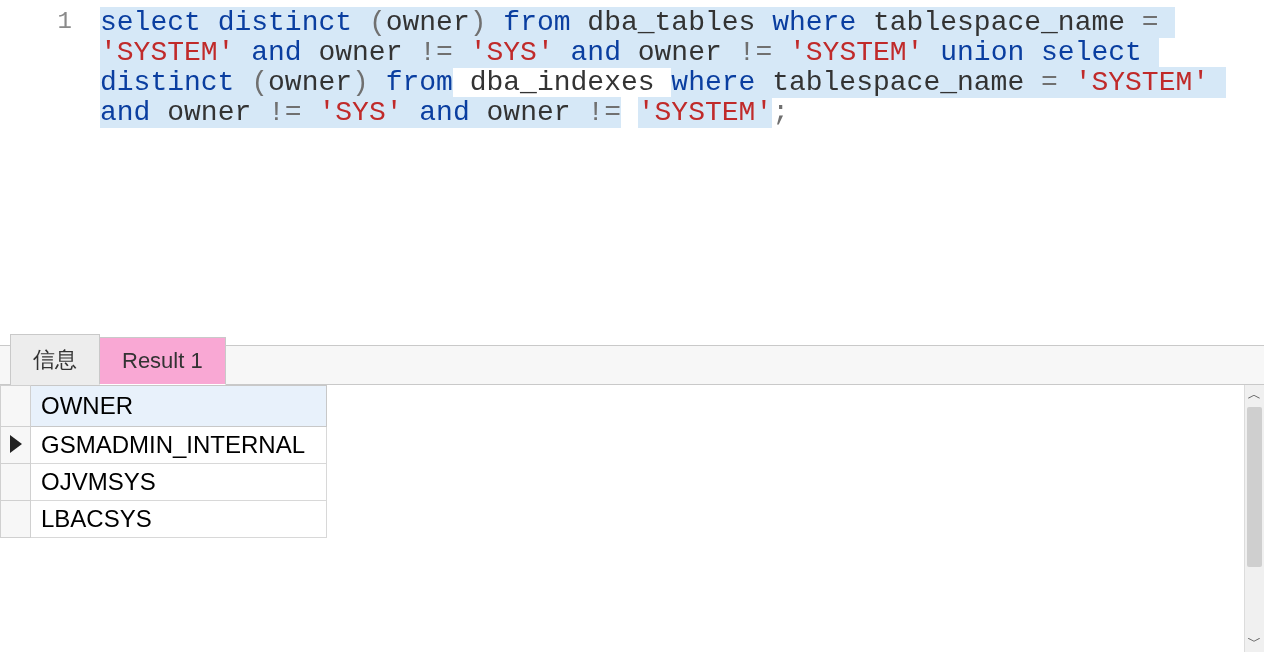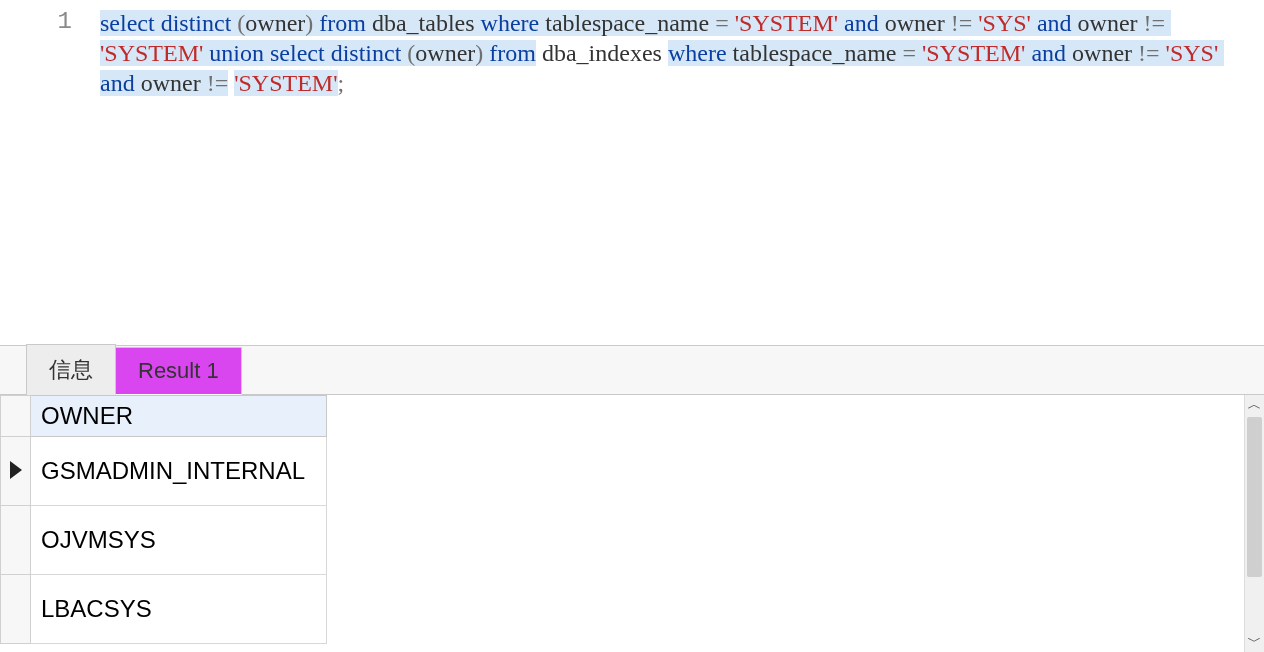--- a/index.html
+++ b/index.html
@@ -25,58 +25,58 @@
       text-align: right;
       color: #8a8a8a;
       font-family: Consolas, "Courier New", monospace;
       font-size: 24px;
       padding-right: 28px;
       user-select: none;
     }
     .code {
       flex: 1;
       padding-top: 8px;
-      font-family: Liberation Serif, serif;
-      font-size: 24px;
+      font-family: Liberation Mono, monospace;
+      font-size: 28px;
       line-height: 30px;
       white-space: pre-wrap;
       word-break: break-word;
       padding-right: 32px;
     }
     .code .sel {
       background: #d6e8f7;
     }
     .kw   { color: #0a3ea0; }
     .str  { color: #c02a2a; }
     .op   { color: #707070; }
     .txt  { color: #333; }
 
     .tabs-bar {
       display: flex;
       align-items: flex-end;
-      height: 50px;
+      height: 40px;
       border-top: 1px solid #c9c9c9;
       border-bottom: 1px solid #c9c9c9;
       background: #f7f7f7;
-      padding-left: 26px;
+      padding-left: 10px;
     }
     .tab {
       padding: 10px 22px;
       font-size: 22px;
       color: #333;
       border: 1px solid #c9c9c9;
       border-bottom: none;
       background: #ededed;
       margin-right: -1px;
       position: relative;
       top: 1px;
       cursor: pointer;
     }
     .tab.active {
-      background: #d946ef;
+      background: #f9a8d4;
       border-bottom: 1px solid #fff;
     }
 
     .results-area {
       flex: 1;
       display: flex;
       overflow: hidden;
       border-top: 0;
     }
     .grid-wrap {
@@ -106,21 +106,21 @@
     .grid th.col {
       text-align: left;
       font-weight: 400;
       background: #e8f1fb;
       border: 1px solid #c8c8c8;
       padding: 6px 10px;
       min-width: 296px;
     }
     .grid td.cell {
       border: 1px solid #d8d8d8;
-      padding: 20px 10px;
+      padding: 4px 10px;
       min-width: 296px;
       background: #fff;
     }
 
     .vscroll {
       width: 20px;
       background: #f0f0f0;
       border-left: 1px solid #dcdcdc;
       position: relative;
     }

